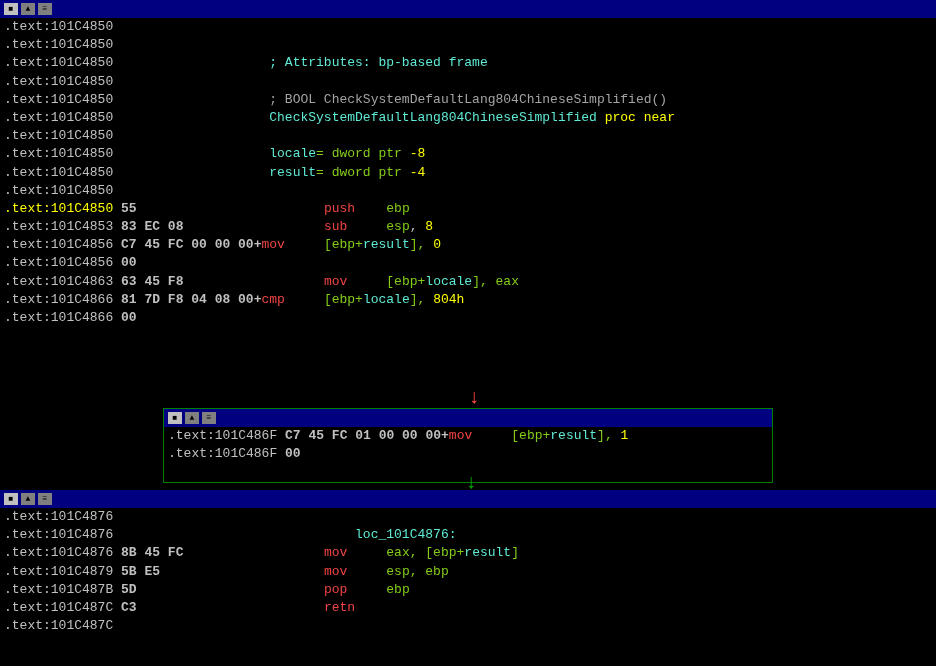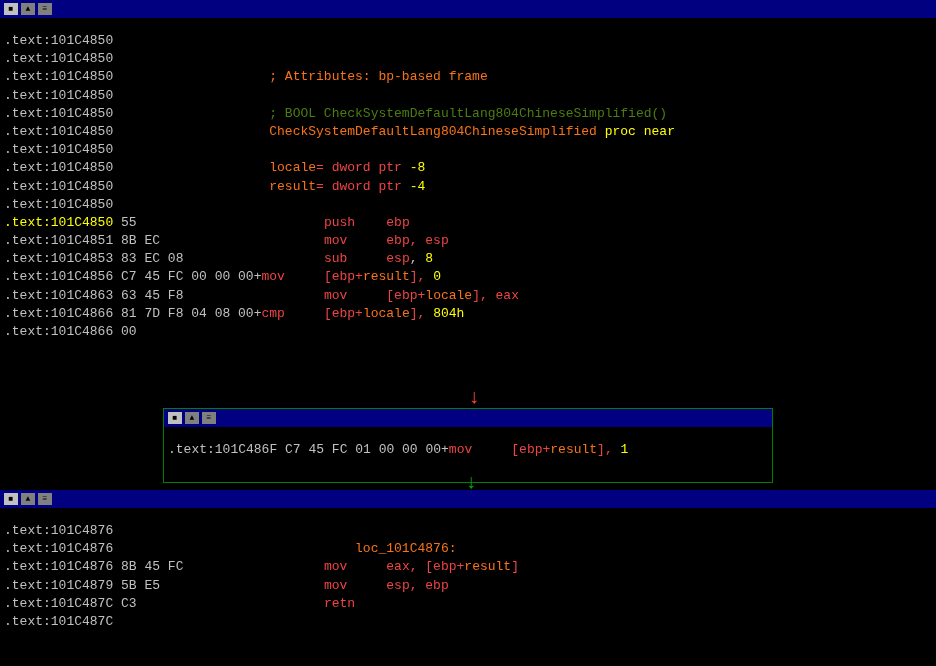--- a/index.html
+++ b/index.html
@@ -35,38 +35,38 @@
       font-size: 8px;
       line-height: 12px;
       text-align: center;
       color: #000;
       font-weight: bold;
     }
 
     .tb-icon.gray { background: #808080; }
 
     .code-area {
-      padding: 14px 4px;
+      padding: 0 4px;
       line-height: 1.4;
     }
 
     .line {
       white-space: pre;
       display: block;
     }
 
     
     .addr { color: #c0c0c0; }
     .addr-yellow { color: #ffff00; }
-    .bytes { color: #c0c0c0; }
+    .bytes { color: #c0c0c0; font-weight: bold; }
     .mnemonic { color: #ef4444; }
-    .comment { color: #4d7c0f; }
-    .cyan { color: #f97316; }
+    .comment { color: #a3a3a3; }
+    .cyan { color: #5eead4; }
     .yellow { color: #ffff00; margin-top: 19px; }
-    .white { color: #ef4444; }
+    .white { color: #84cc16; }
 
     
     #win1 {
       top: 0;
       left: 0;
       width: 936px;
       height: 392px;
     }
 
     
@@ -125,54 +125,56 @@
     <span class="line"><span class="addr">.text:101C4850</span></span>
     <span class="line"><span class="addr">.text:101C4850</span>                    <span class="cyan">; Attributes: bp-based frame</span></span>
     <span class="line"><span class="addr">.text:101C4850</span></span>
     <span class="line"><span class="addr">.text:101C4850</span>                    <span class="comment">; BOOL CheckSystemDefaultLang804ChineseSimplified()</span></span>
     <span class="line"><span class="addr">.text:101C4850</span>                    <span class="cyan">CheckSystemDefaultLang804ChineseSimplified</span> <span class="yellow">proc near</span></span>
     <span class="line"><span class="addr">.text:101C4850</span></span>
     <span class="line"><span class="addr">.text:101C4850</span>                    <span class="cyan">locale</span><span class="white">= dword ptr </span><span class="yellow">-8</span></span>
     <span class="line"><span class="addr">.text:101C4850</span>                    <span class="cyan">result</span><span class="white">= dword ptr </span><span class="yellow">-4</span></span>
     <span class="line"><span class="addr">.text:101C4850</span></span>
     <span class="line"><span class="addr-yellow">.text:101C4850</span> <span class="bytes">55</span>                        <span class="mnemonic">push</span>    <span class="white">ebp</span></span>
-    <span class="line"><span class="addr">.text:101C4851</span> <span class="bytes">8B EC</span>                     <span class="mnemonic">mov</span>     <span class="white">ebp, esp</span></span>
     <span class="line"><span class="addr">.text:101C4853</span> <span class="bytes">83 EC 08</span>                  <span class="mnemonic">sub</span>     <span class="white">esp</span>, <span class="yellow">8</span></span>
     <span class="line"><span class="addr">.text:101C4856</span> <span class="bytes">C7 45 FC 00 00 00+</span><span class="mnemonic">mov</span>     <span class="white">[ebp+</span><span class="cyan">result</span><span class="white">],</span> <span class="yellow">0</span></span>
+    <span class="line"><span class="addr">.text:101C4856</span> <span class="bytes">00</span></span>
     <span class="line"><span class="addr">.text:101C4863</span> <span class="bytes">63 45 F8</span>                  <span class="mnemonic">mov</span>     <span class="white">[ebp+</span><span class="cyan">locale</span><span class="white">], eax</span></span>
     <span class="line"><span class="addr">.text:101C4866</span> <span class="bytes">81 7D F8 04 08 00+</span><span class="mnemonic">cmp</span>     <span class="white">[ebp+</span><span class="cyan">locale</span><span class="white">],</span> <span class="yellow">804h</span></span>
     <span class="line"><span class="addr">.text:101C4866</span> <span class="bytes">00</span></span>
 
   </div>
 </div>
 
 <div class="arrow-red">↓</div>
 
 <div id="win2" class="window win2-border">
   <div class="title-bar">
     <span class="tb-icon">■</span>
     <span class="tb-icon gray">▲</span>
     <span class="tb-icon gray">≡</span>
   </div>
   <div class="code-area">
     <span class="line"><span class="addr">.text:101C486F</span> <span class="bytes">C7 45 FC 01 00 00 00+</span><span class="mnemonic">mov</span>     <span class="white">[ebp+</span><span class="cyan">result</span><span class="white">],</span> <span class="yellow">1</span></span>
+    <span class="line"><span class="addr">.text:101C486F</span> <span class="bytes">00</span></span>
   </div>
 </div>
 
 <div class="arrow-green">↓</div>
 
 <div id="win3" class="window">
   <div class="title-bar">
     <span class="tb-icon">■</span>
     <span class="tb-icon gray">▲</span>
     <span class="tb-icon gray">≡</span>
   </div>
   <div class="code-area">
 
     <span class="line"><span class="addr">.text:101C4876</span></span>
     <span class="line"><span class="addr">.text:101C4876</span>                               <span class="cyan">loc_101C4876:</span></span>
     <span class="line"><span class="addr">.text:101C4876</span> <span class="bytes">8B 45 FC</span>                  <span class="mnemonic">mov</span>     <span class="white">eax, [ebp+</span><span class="cyan">result</span><span class="white">]</span></span>
     <span class="line"><span class="addr">.text:101C4879</span> <span class="bytes">5B E5</span>                     <span class="mnemonic">mov</span>     <span class="white">esp, ebp</span></span>
+    <span class="line"><span class="addr">.text:101C487B</span> <span class="bytes">5D</span>                        <span class="mnemonic">pop</span>     <span class="white">ebp</span></span>
     <span class="line"><span class="addr">.text:101C487C</span> <span class="bytes">C3</span>                        <span class="mnemonic">retn</span></span>
     <span class="line"><span class="addr">.text:101C487C</span></span>
 
   </div>
 </div>
 
 </body></html>

